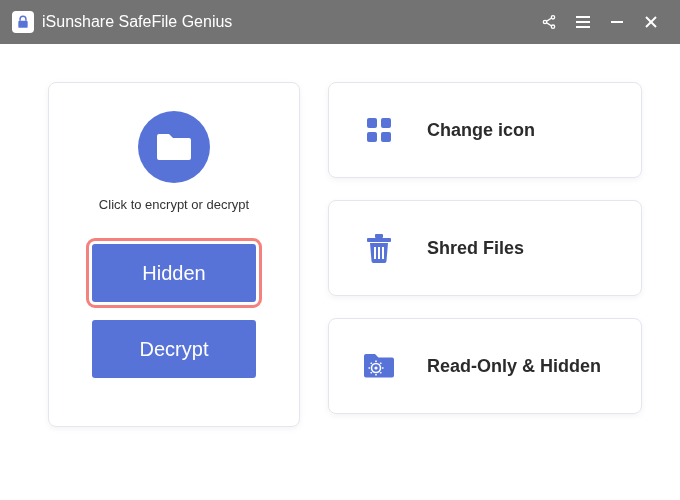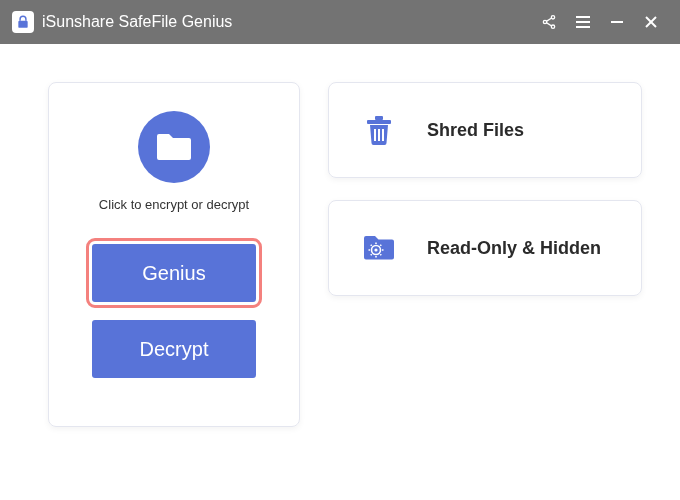--- a/index.html
+++ b/index.html
@@ -158,25 +158,36 @@
 </div>
 
 <div class="content">
   <div class="left-card">
     <div class="folder-circle">
       <svg width="38" height="30" viewBox="0 0 38 30">
         <path d="M2 4 a2 2 0 0 1 2 -2 h10 l4 4 h16 a2 2 0 0 1 2 2 v18 a2 2 0 0 1 -2 2 H4 a2 2 0 0 1 -2 -2 Z" fill="#fff"></path>
       </svg>
     </div>
     <div class="hint-text">Click to encrypt or decrypt</div>
-    <div class="big-btn highlighted">Genius</div>
+    <div class="big-btn highlighted">Hidden</div>
     <div class="big-btn">Decrypt</div>
   </div>
 
   <div class="right-col">
+    <div class="option-card">
+      <div class="icon-slot">
+        <svg width="28" height="28" viewBox="0 0 28 28">
+          <rect x="2" y="2" width="10" height="10" rx="2" fill="#5873d8"></rect>
+          <rect x="16" y="2" width="10" height="10" rx="2" fill="#5873d8"></rect>
+          <rect x="2" y="16" width="10" height="10" rx="2" fill="#5873d8"></rect>
+          <rect x="16" y="16" width="10" height="10" rx="2" fill="#5873d8"></rect>
+        </svg>
+      </div>
+      <div class="label">Change icon</div>
+    </div>
 
     <div class="option-card">
       <div class="icon-slot">
         <svg width="28" height="32" viewBox="0 0 28 32">
           <rect x="2" y="6" width="24" height="4" rx="1" fill="#5873d8"></rect>
           <rect x="10" y="2" width="8" height="4" rx="1" fill="#5873d8"></rect>
           <path d="M5 11 L6.5 29 a2 2 0 0 0 2 2 h11 a2 2 0 0 0 2 -2 L23 11 Z" fill="#5873d8"></path>
           <line x1="10" y1="15" x2="10" y2="27" stroke="#fff" stroke-width="2"></line>
           <line x1="14" y1="15" x2="14" y2="27" stroke="#fff" stroke-width="2"></line>
           <line x1="18" y1="15" x2="18" y2="27" stroke="#fff" stroke-width="2"></line>

